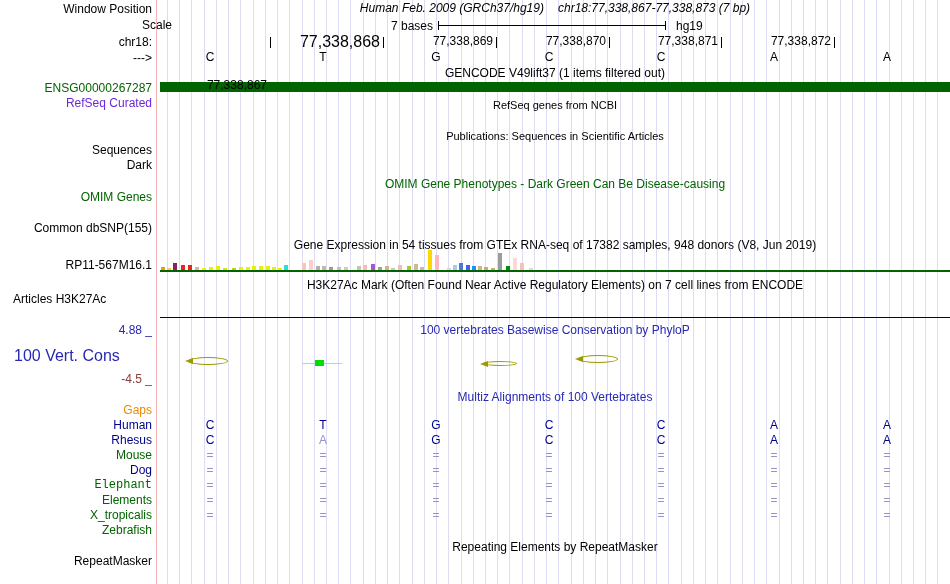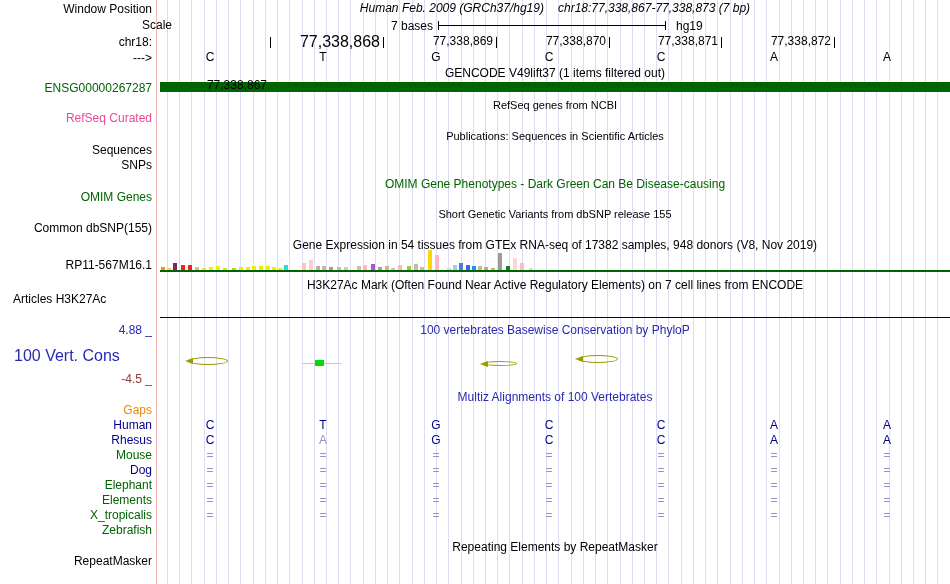--- a/index.html
+++ b/index.html
@@ -108,48 +108,47 @@
   <div id="gene-bar"></div>
   <div id="gtex-baseline"></div>
   <div id="h3k-baseline"></div>
 
   <div id="labels-layer">
       <div style="position: absolute; top: 3px; color: rgb(0, 0, 0); white-space: nowrap; line-height: 13px; font-size: 12px; right: 798px;">Window Position</div>
       <div style="position: absolute; top: 19px; color: rgb(0, 0, 0); white-space: nowrap; line-height: 13px; font-size: 12px; right: 778px;">Scale</div>
       <div style="position: absolute; top: 36px; color: rgb(0, 0, 0); white-space: nowrap; line-height: 13px; font-size: 12px; right: 798px;">chr18:</div>
       <div style="position: absolute; top: 52px; color: rgb(0, 0, 0); white-space: nowrap; line-height: 13px; font-size: 12px; right: 798px;">---&gt;</div>
       <div style="position: absolute; top: 82px; color: rgb(0, 100, 0); white-space: nowrap; line-height: 13px; font-size: 12px; right: 798px;">ENSG00000267287</div>
-      <div style="position: absolute; top: 112px; color: #ec4899; white-space: nowrap; line-height: 13px; font-size: 12px; right: 798px;">RefSeq Curated</div>
+      <div style="position: absolute; top: 97px; color: #6d28d9; white-space: nowrap; line-height: 13px; font-size: 12px; right: 798px;">RefSeq Curated</div>
       <div style="position: absolute; top: 144px; color: rgb(0, 0, 0); white-space: nowrap; line-height: 13px; font-size: 12px; right: 798px;">Sequences</div>
-      <div style="position: absolute; top: 159px; color: rgb(0, 0, 0); white-space: nowrap; line-height: 13px; font-size: 12px; right: 798px;">SNPs</div>
+      <div style="position: absolute; top: 159px; color: rgb(0, 0, 0); white-space: nowrap; line-height: 13px; font-size: 12px; right: 798px;">Dark</div>
       <div style="position: absolute; top: 191px; color: rgb(0, 100, 0); white-space: nowrap; line-height: 13px; font-size: 12px; right: 798px;">OMIM Genes</div>
       <div style="position: absolute; top: 222px; color: rgb(0, 0, 0); white-space: nowrap; line-height: 13px; font-size: 12px; right: 798px;">Common dbSNP(155)</div>
       <div style="position: absolute; top: 259px; color: rgb(0, 0, 0); white-space: nowrap; line-height: 13px; font-size: 12px; right: 798px;">RP11-567M16.1</div>
       <div style="position: absolute; top: 293px; color: rgb(0, 0, 0); white-space: nowrap; line-height: 13px; font-size: 12px; left: 13px;">Articles H3K27Ac</div>
       <div style="position: absolute; top: 324px; color: rgb(40, 40, 180); white-space: nowrap; line-height: 13px; font-size: 12px; right: 798px;">4.88 _</div>
       <div style="position: absolute; top: 349px; color: rgb(40, 40, 180); white-space: nowrap; line-height: 13px; font-size: 16px; left: 14px;">100 Vert. Cons</div>
       <div style="position: absolute; top: 373px; color: rgb(139, 58, 58); white-space: nowrap; line-height: 13px; font-size: 12px; right: 798px;">-4.5 _</div>
       <div style="position: absolute; top: 404px; color: rgb(238, 136, 0); white-space: nowrap; line-height: 13px; font-size: 12px; right: 798px;">Gaps</div>
       <div style="position: absolute; top: 419px; color: rgb(0, 0, 139); white-space: nowrap; line-height: 13px; font-size: 12px; right: 798px;">Human</div>
       <div style="position: absolute; top: 434px; color: rgb(0, 0, 139); white-space: nowrap; line-height: 13px; font-size: 12px; right: 798px;">Rhesus</div>
       <div style="position: absolute; top: 449px; color: rgb(0, 100, 0); white-space: nowrap; line-height: 13px; font-size: 12px; right: 798px;">Mouse</div>
       <div style="position: absolute; top: 464px; color: rgb(0, 0, 139); white-space: nowrap; line-height: 13px; font-size: 12px; right: 798px;">Dog</div>
-      <div style="position: absolute; top: 479px; color: rgb(0, 100, 0); white-space: nowrap; line-height: 13px; font-size: 12px; right: 798px;">Elephant</div>
+      <div style="position: absolute; top: 479px; color: rgb(0, 100, 0); white-space: nowrap; line-height: 13px; font-size: 12px; right: 798px; font-family: Liberation Mono, monospace;">Elephant</div>
       <div style="position: absolute; top: 494px; color: rgb(0, 100, 0); white-space: nowrap; line-height: 13px; font-size: 12px; right: 798px;">Elements</div>
       <div style="position: absolute; top: 509px; color: rgb(0, 100, 0); white-space: nowrap; line-height: 13px; font-size: 12px; right: 798px;">X_tropicalis</div>
       <div style="position: absolute; top: 524px; color: rgb(0, 100, 0); white-space: nowrap; line-height: 13px; font-size: 12px; right: 798px;">Zebrafish</div>
       <div style="position: absolute; top: 555px; color: rgb(0, 0, 0); white-space: nowrap; line-height: 13px; font-size: 12px; right: 798px;">RepeatMasker</div>
     </div>
   <div id="titles-layer">
       <div style="position: absolute; left: 160px; top: 67px; width: 790px; text-align: center; color: rgb(0, 0, 0); font-size: 12px; line-height: 13px; white-space: nowrap;">GENCODE V49lift37 (1 items filtered out)</div>
       <div style="position: absolute; left: 160px; top: 99px; width: 790px; text-align: center; color: rgb(0, 0, 0); font-size: 11px; line-height: 13px; white-space: nowrap;">RefSeq genes from NCBI</div>
       <div style="position: absolute; left: 160px; top: 130px; width: 790px; text-align: center; color: rgb(0, 0, 0); font-size: 11px; line-height: 13px; white-space: nowrap;">Publications: Sequences in Scientific Articles</div>
       <div style="position: absolute; left: 160px; top: 178px; width: 790px; text-align: center; color: rgb(0, 100, 0); font-size: 12px; line-height: 13px; white-space: nowrap;">OMIM Gene Phenotypes - Dark Green Can Be Disease-causing</div>
-      <div style="position: absolute; left: 160px; top: 208px; width: 790px; text-align: center; color: rgb(0, 0, 0); font-size: 11px; line-height: 13px; white-space: nowrap;">Short Genetic Variants from dbSNP release 155</div>
-      <div style="position: absolute; left: 160px; top: 239px; width: 790px; text-align: center; color: rgb(0, 0, 0); font-size: 12px; line-height: 13px; white-space: nowrap;">Gene Expression in 54 tissues from GTEx RNA-seq of 17382 samples, 948 donors (V8, Nov 2019)</div>
+      <div style="position: absolute; left: 160px; top: 239px; width: 790px; text-align: center; color: rgb(0, 0, 0); font-size: 12px; line-height: 13px; white-space: nowrap;">Gene Expression in 54 tissues from GTEx RNA-seq of 17382 samples, 948 donors (V8, Jun 2019)</div>
       <div style="position: absolute; left: 160px; top: 279px; width: 790px; text-align: center; color: rgb(0, 0, 0); font-size: 12px; line-height: 13px; white-space: nowrap;">H3K27Ac Mark (Often Found Near Active Regulatory Elements) on 7 cell lines from ENCODE</div>
       <div style="position: absolute; left: 160px; top: 324px; width: 790px; text-align: center; color: rgb(40, 40, 180); font-size: 12px; line-height: 13px; white-space: nowrap;">100 vertebrates Basewise Conservation by PhyloP</div>
       <div style="position: absolute; left: 160px; top: 391px; width: 790px; text-align: center; color: rgb(40, 40, 180); font-size: 12px; line-height: 13px; white-space: nowrap;">Multiz Alignments of 100 Vertebrates</div>
       <div style="position: absolute; left: 160px; top: 541px; width: 790px; text-align: center; color: rgb(0, 0, 0); font-size: 12px; line-height: 13px; white-space: nowrap;">Repeating Elements by RepeatMasker</div>
     </div>
   <div id="ruler-layer">
       <div style="position: absolute; left: 162px; top: 35px; width: 105px; text-align: right; font-size: 12px; line-height: 13px; margin-top: 44px;">77,338,867</div>
       <div style="position: absolute; left: 270px; top: 37px; width: 1px; height: 11px; background: rgb(0, 0, 0);"></div>
       <div style="position: absolute; left: 275px; top: 35px; width: 105px; text-align: right; font-size: 16px; line-height: 13px;">77,338,868</div>
       <div style="position: absolute; left: 383px; top: 37px; width: 1px; height: 11px; background: rgb(0, 0, 0);"></div>

